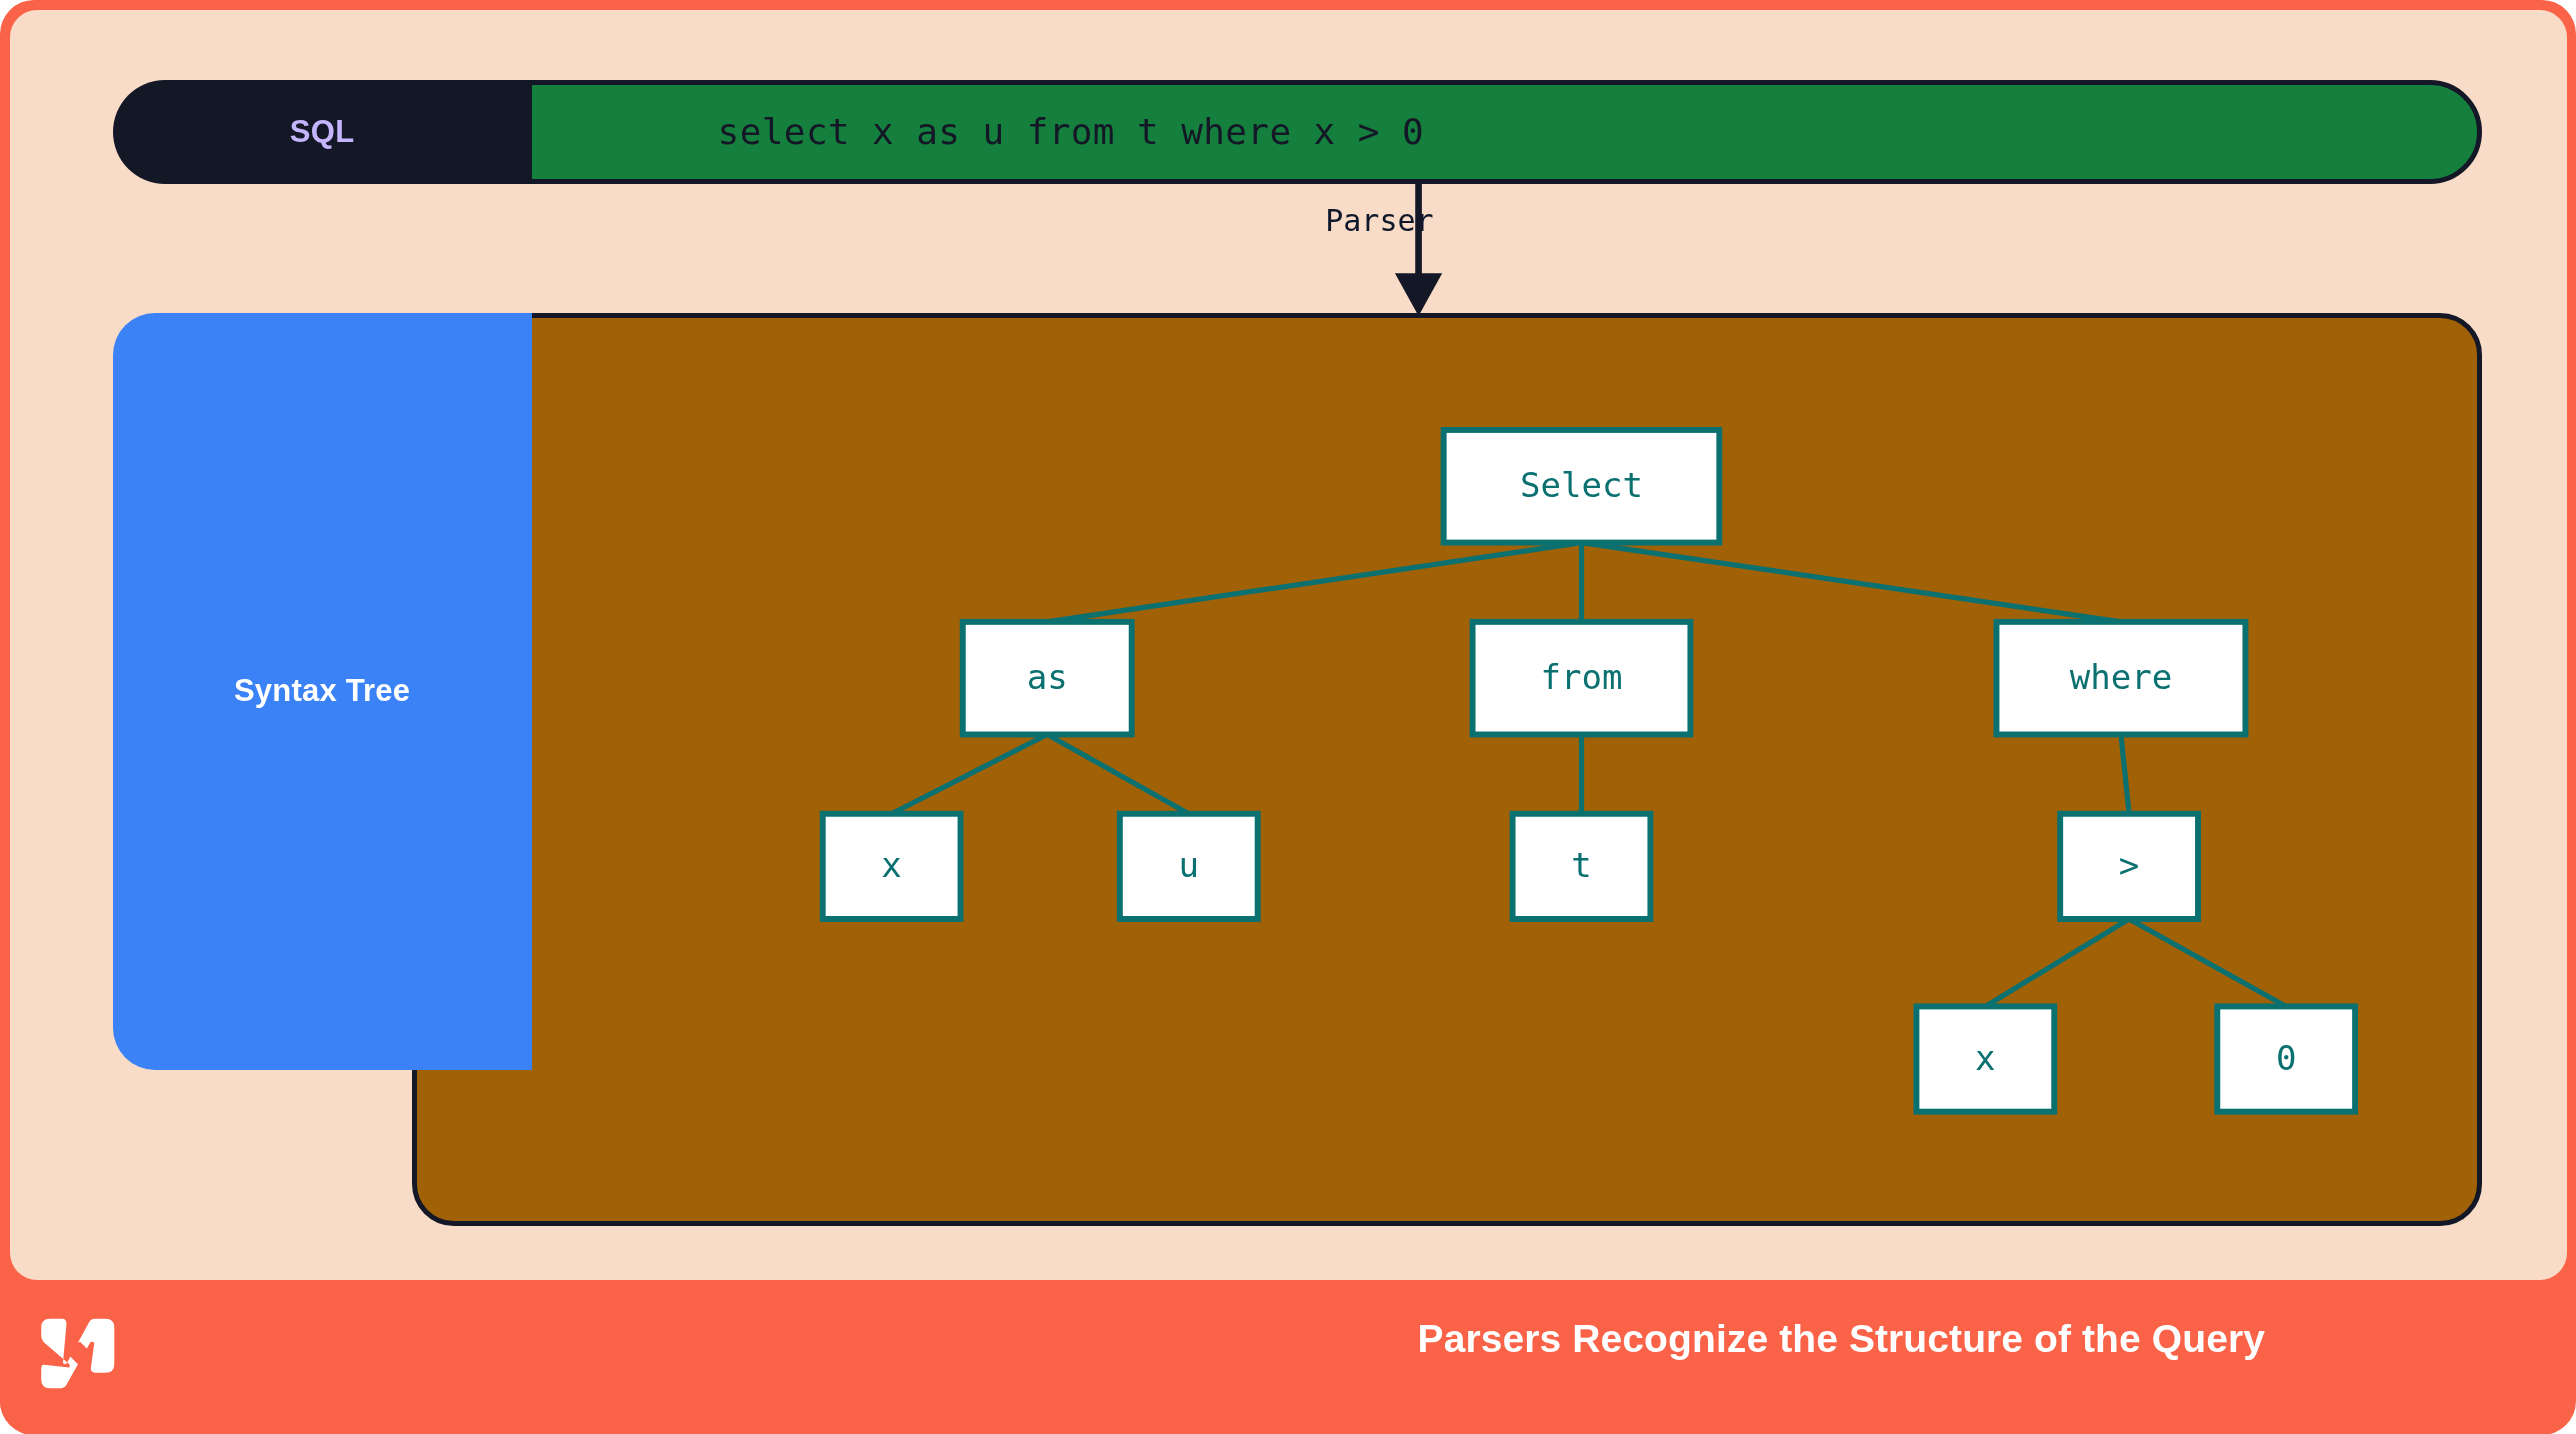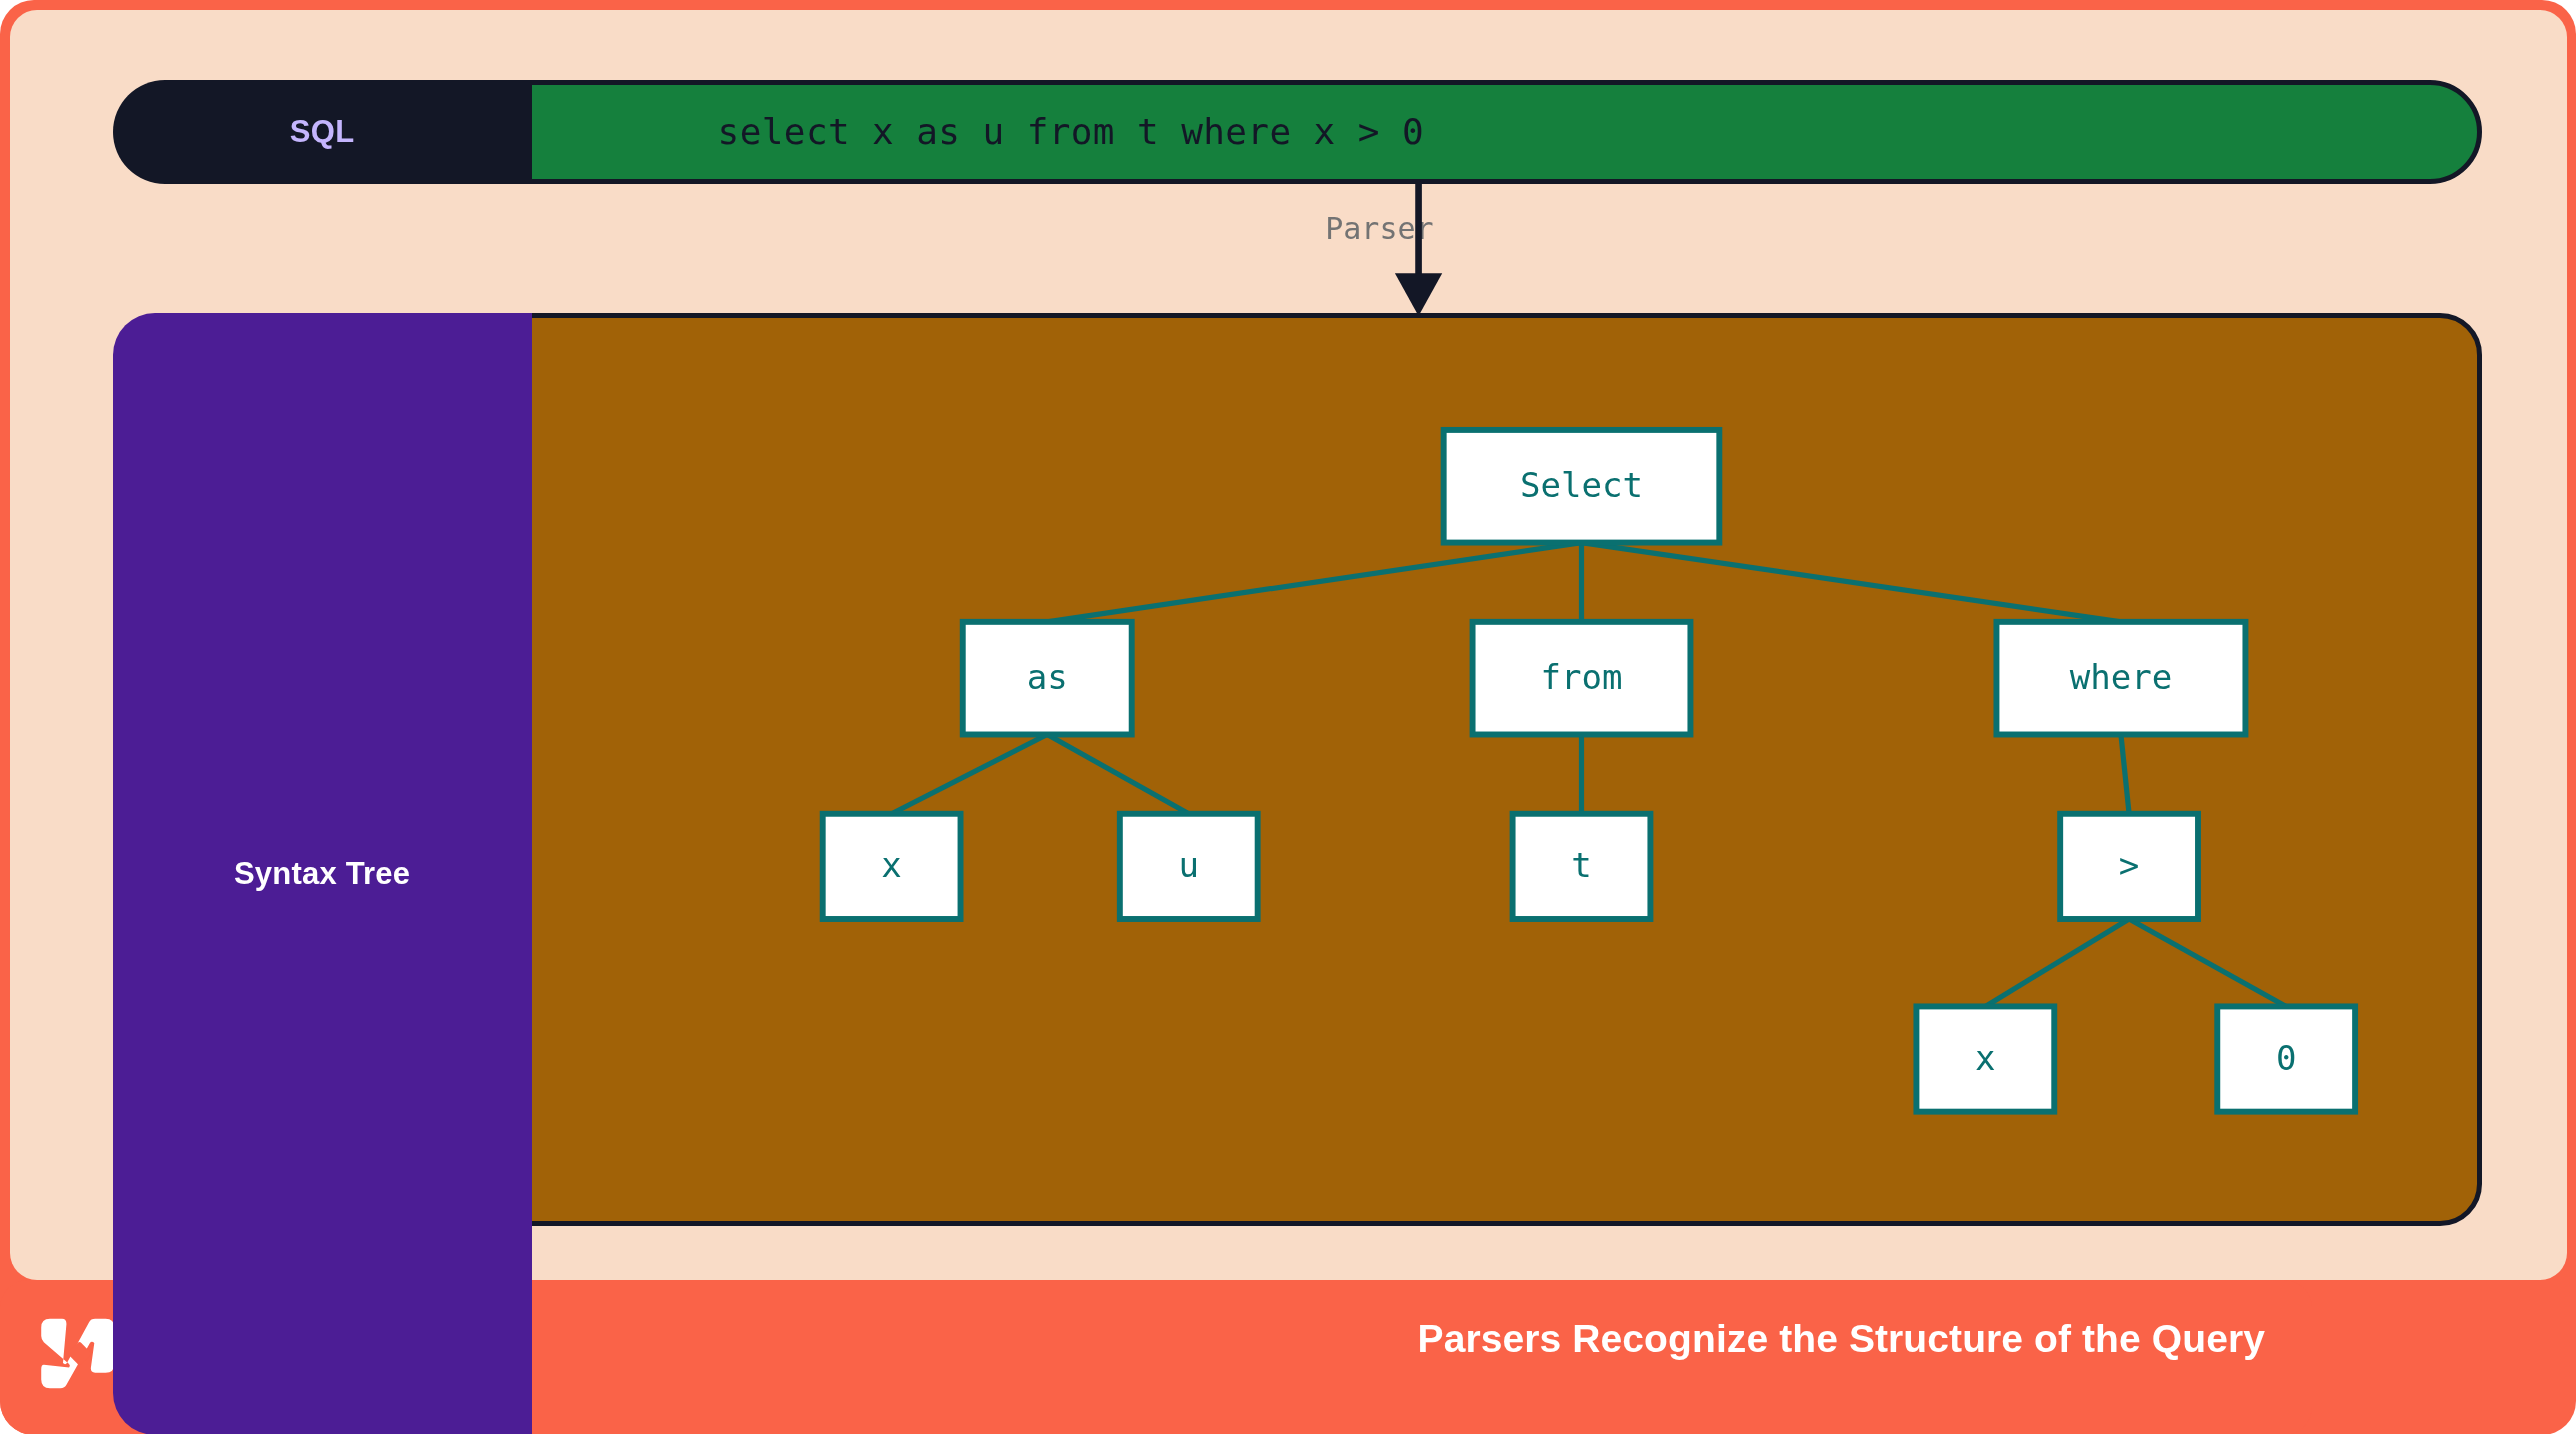--- a/index.html
+++ b/index.html
@@ -88,43 +88,43 @@
   .arrow-wrap {
     position: absolute;
     left: 1260px;
     top: 173px;
     width: 371px;
     height: 133px;
   }
   .arrow-label {
     position: absolute;
     left: -44px;
-    top: 28px;
+    top: 20px;
     width: 208px;
     text-align: right;
     font-family: "DejaVu Sans Mono", monospace;
     font-size: 30px;
-    color: #737373;
+    color: #0f172a;
   }
   .arrow-svg { position: absolute; left: 0; top: 0; }
 
   
   .tree-panel {
     position: absolute;
     left: 103px;
     top: 303px;
     width: 2369px;
     height: 913px;
   }
   .tree-sidebar {
     position: absolute;
     left: 0; top: 0;
     width: 419px;
-    height: 1122px;
-    background: #4c1d95;
+    height: 757px;
+    background: #3b82f6;
     border-radius: 42px 0 0 42px;
     display: flex;
     align-items: center;
     justify-content: center;
     z-index: 2;
   }
   .tree-sidebar span {
     color: #ffffff;
     font-size: 31px;
     font-weight: 700;

